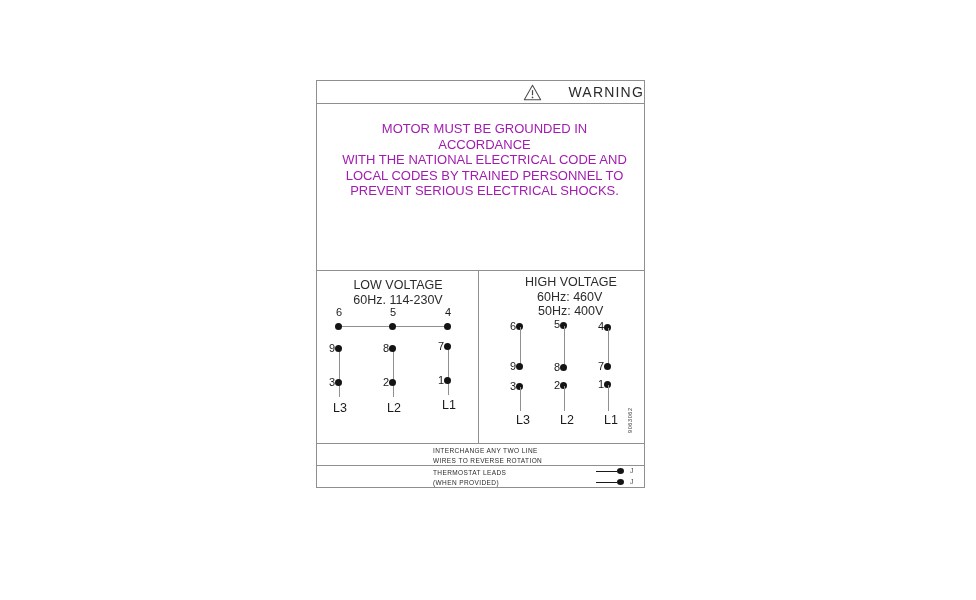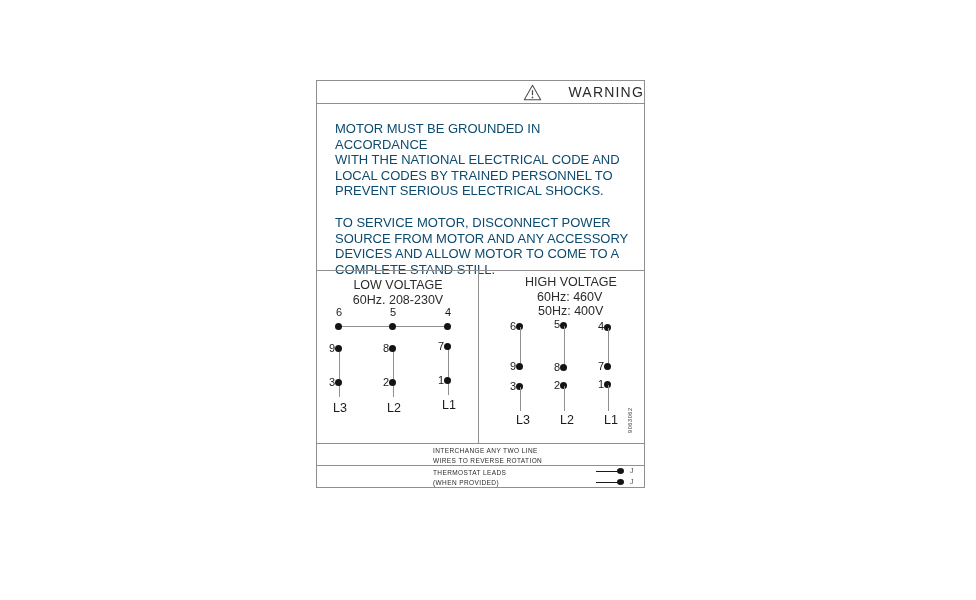--- a/index.html
+++ b/index.html
@@ -29,21 +29,22 @@
   }
   .tri { width: 19px; height: 17px; margin-right: 26px; margin-left: 12px; display: inline-block; }
   .htxt { font-size: 14px; letter-spacing: 1.2px; color: #2b2b2b; }
 
   
   .sec-text { top: 23px; height: 166px; padding: 17px 10px 0 14px; }
   .sec-text p {
     margin: 0 0 16px 4px;
     font-size: 13px; line-height: 15.6px;
     white-space: pre-line;
-    color: #0c4a6e;
+    color: #a21caf;
+    text-align: center;
   }
 
   
   .sec-diagrams { top: 189px; height: 173px; border-top: 1px solid #8f8f8f; }
   .vdivider { position: absolute; left: 161px; top: 0; width: 1px; height: 172px; background: #8f8f8f; }
   .dg-title { position: absolute; font-size: 12.5px; color: #2b2b2b; white-space: nowrap; }
   .ctr { text-align: center; }
   .term-label { position: absolute; font-size: 11px; color: #1a1a1a; line-height: 11px; }
   .t-right { text-align: right; width: 14px; }
   .t-center { text-align: center; width: 20px; }
@@ -81,31 +82,27 @@
         </svg>
       </span>
       <span class="htxt">WARNING</span>
     </div>
 
     <div class="sec sec-text">
       <p>MOTOR MUST BE GROUNDED IN ACCORDANCE
 WITH THE NATIONAL ELECTRICAL CODE AND
 LOCAL CODES BY TRAINED PERSONNEL TO
 PREVENT SERIOUS ELECTRICAL SHOCKS.</p>
-      <p>TO SERVICE MOTOR, DISCONNECT POWER
-SOURCE FROM MOTOR AND ANY ACCESSORY
-DEVICES AND ALLOW MOTOR TO COME TO A
-COMPLETE STAND STILL.</p>
     </div>
 
     <div class="sec sec-diagrams">
       <div class="vdivider"></div>
 
       <div class="dg-title ctr" style="left:0; top:7px; width:162px;">LOW VOLTAGE</div>
-      <div class="dg-title ctr" style="left:0; top:22px; width:162px;">60Hz. 208-230V</div>
+      <div class="dg-title ctr" style="left:0; top:22px; width:162px;">60Hz. 114-230V</div>
 
       <div class="wire wire-h" style="left:22px; top:55px; width:110px;"></div>
 
       <div class="term-label t-center" style="left:12px; top:36px;">6</div>
       <div class="dot" style="left:18px; top:52px;"></div>
       <div class="wire wire-v" style="left:22px; top:77px; height:49px;"></div>
       <div class="term-label t-right" style="left:4px; top:72px;">9</div>
       <div class="dot" style="left:18px; top:74px;"></div>
       <div class="term-label t-right" style="left:4px; top:106px;">3</div>
       <div class="dot" style="left:18px; top:108px;"></div>

